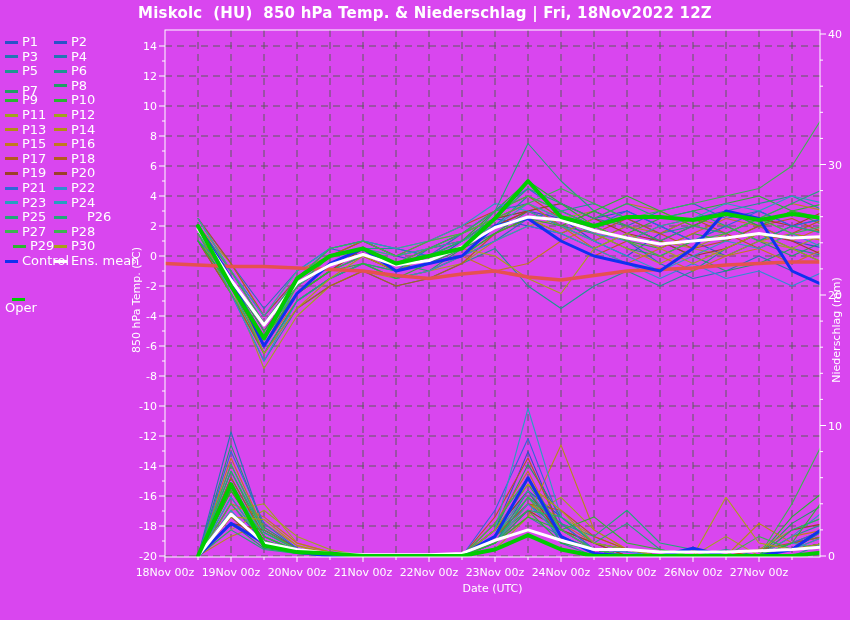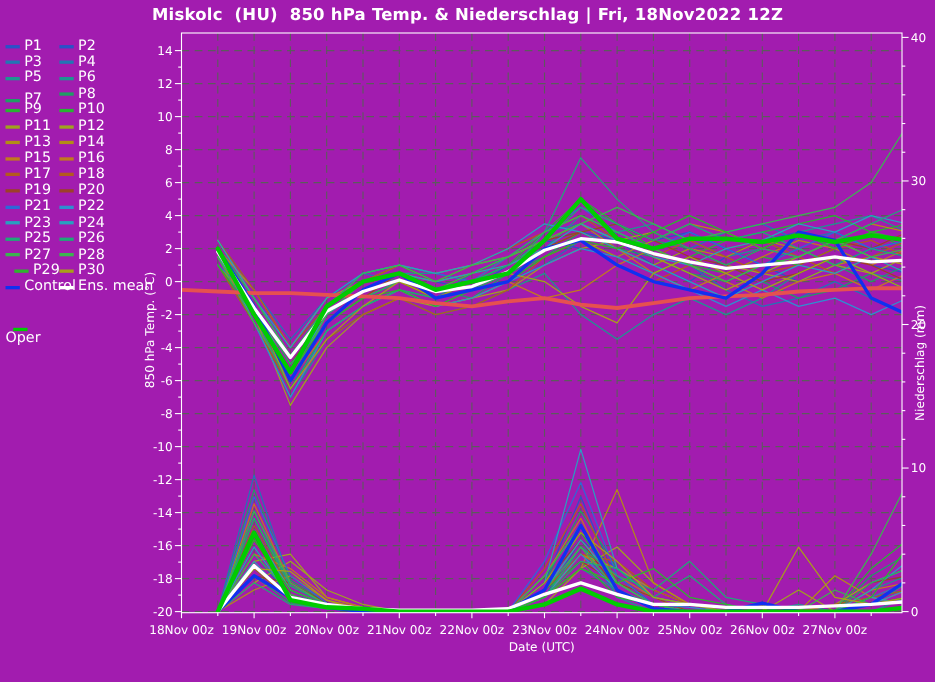--- a/index.html
+++ b/index.html
@@ -1,16 +1,16 @@
 <!DOCTYPE html>
 <html><head>
 <meta charset="utf-8">
 <style>
   html,body{margin:0;padding:0;background:#000;}
-  .stage{position:relative;width:850px;height:620px;background:#a21caf;overflow:hidden;
+  .stage{position:relative;width:850px;height:620px;background:#d946ef;overflow:hidden;
          font-family:"DejaVu Sans",sans-serif;}
   .title{position:absolute;top:4px;left:0;width:100%;text-align:center;color:#fff;
          font-size:15px;font-weight:bold;white-space:pre;letter-spacing:0.2px;}
   svg#chart{position:absolute;left:0;top:0;}
   svg text{fill:#fff;font-family:"DejaVu Sans",sans-serif;font-size:11px;}
   .vlabel{position:absolute;color:#fff;font-size:11px;text-align:center;width:220px;height:16px;
           transform:rotate(-90deg);}
   .vlabel.left{left:28px;top:292px;}
   .vlabel.right{left:728px;top:322px;}
   .xlabel{position:absolute;left:165px;top:582px;width:655px;text-align:center;color:#fff;font-size:11px;}
@@ -352,21 +352,21 @@
         <span class="lt">P23</span>
       </div>
       <div class="li" style="left: 52px; top: 165.6px;">
         <span class="sw" style="background: rgb(40, 160, 192);"></span>
         <span class="lt">P24</span>
       </div>
       <div class="li" style="left: 3px; top: 180.2px;">
         <span class="sw" style="background: rgb(32, 168, 120);"></span>
         <span class="lt">P25</span>
       </div>
-      <div class="li" style="left: 52px; top: 180.2px;">
+      <div class="li" style="left: 52px; top: 180.2px; gap: 16px;">
         <span class="sw" style="background: rgb(32, 168, 120);"></span>
         <span class="lt">P26</span>
       </div>
       <div class="li" style="left: 3px; top: 194.8px;">
         <span class="sw" style="background: rgb(60, 180, 80);"></span>
         <span class="lt">P27</span>
       </div>
       <div class="li" style="left: 52px; top: 194.8px;">
         <span class="sw" style="background: rgb(60, 180, 80);"></span>
         <span class="lt">P28</span>

